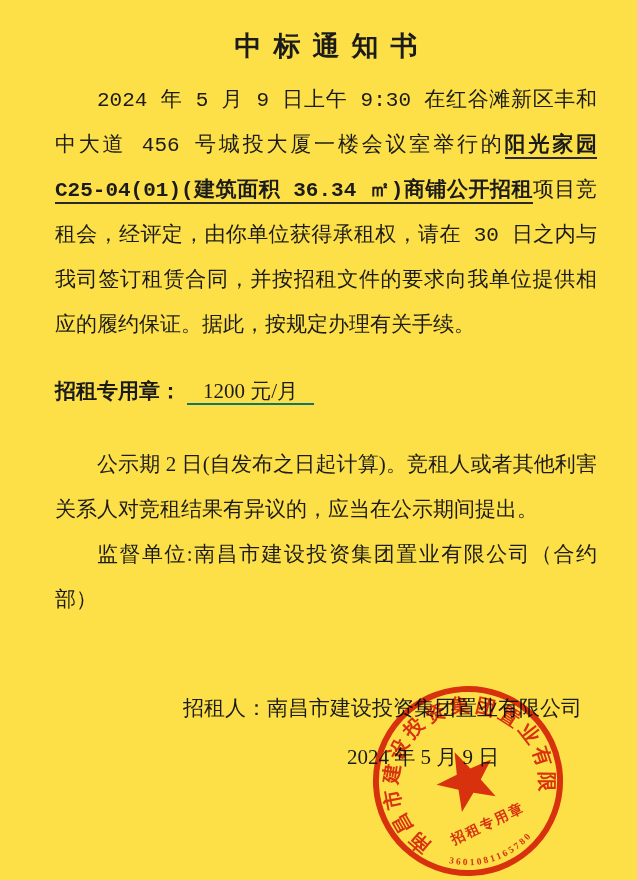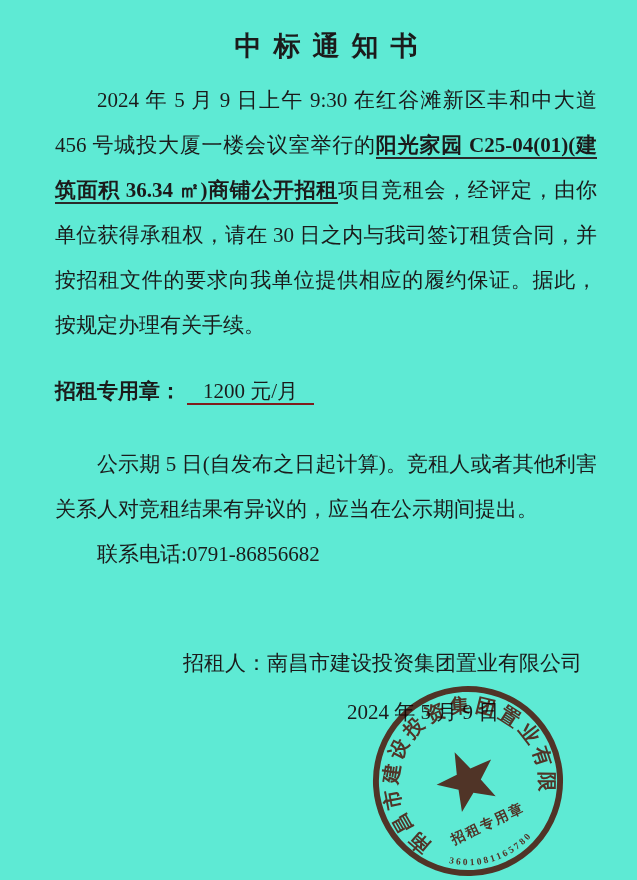--- a/index.html
+++ b/index.html
@@ -1,20 +1,20 @@
 <!DOCTYPE html>
 <html><head>
 <meta charset="utf-8">
 <style>
   html,body{margin:0;padding:0;background:#e9e9e9;}
   .page{
     position:relative;
     width:637px;height:880px;
     margin:0 auto;
-    background:#5eead4;
+    background:#fde047;
     font-family:"Liberation Serif","DejaVu Serif",serif;
     color:#1b1b1b;
     overflow:hidden;
     box-sizing:border-box;
   }
   .content{padding:14px 40px 0 55px;}
   .title{
     text-align:center;
     font-size:27px;
     font-weight:700;
@@ -31,33 +31,34 @@
     border-bottom:2px solid #2a2a2a;
     padding-right:14px;
   }
   .salutation .colon{margin-left:3px;}
   .body-par{
     margin-top:14px;
     font-size:21px;
     line-height:45px;
     text-align:justify;
     text-indent:2em;
+    font-family:Liberation Mono, monospace;
   }
   .hl{
     font-weight:700;
     border-bottom:2px solid #2a2a2a;
   }
   .result{
     margin-top:12px;
     font-size:21px;
     line-height:45px;
   }
   .result .label{font-weight:700;}
   .result .value{
-    border-bottom:2px solid #7f1d1d;
+    border-bottom:2px solid #0f766e;
     padding:0 16px;
     margin-left:6px;
   }
   .notice-block{
     margin-top:28px;
     font-size:21px;
     line-height:45px;
     text-align:justify;
   }
   .indent2{text-indent:2em;}
@@ -91,22 +92,22 @@
 
     <p class="body-par">
       <span>2024 年 5 月 9 日上午 9:30 在红谷滩新区丰和中大道 456 号城投大厦一楼会议室举行的</span><span class="hl">阳光家园 C25-04(01)(建筑面积 36.34 ㎡)商铺公开招租</span><span>项目竞租会，经评定，由你单位获得承租权，请在 30 日之内与我司签订租赁合同，并按招租文件的要求向我单位提供相应的履约保证。据此，按规定办理有关手续。</span>
     </p>
 
     <div class="result">
       <span class="label">招租专用章：</span><span class="value">1200 元/月</span>
     </div>
 
     <div class="notice-block">
-      <p class="indent2" style="margin:0">公示期 5 日(自发布之日起计算)。竞租人或者其他利害关系人对竞租结果有异议的，应当在公示期间提出。</p>
-      <div class="indent2">联系电话:0791-86856682</div>
+      <p class="indent2" style="margin:0">公示期 2 日(自发布之日起计算)。竞租人或者其他利害关系人对竞租结果有异议的，应当在公示期间提出。</p>
+      <div class="indent2">监督单位:南昌市建设投资集团置业有限公司（合约部）</div>
     </div>
 
     <div class="footer">
       <div class="lessor">
         <span>招租人：</span><span>南昌市建设投资集团置业有限公司</span>
       </div>
       <div class="date-line">2024 年 5 月 9 日</div>
     </div>
 
   </div>

